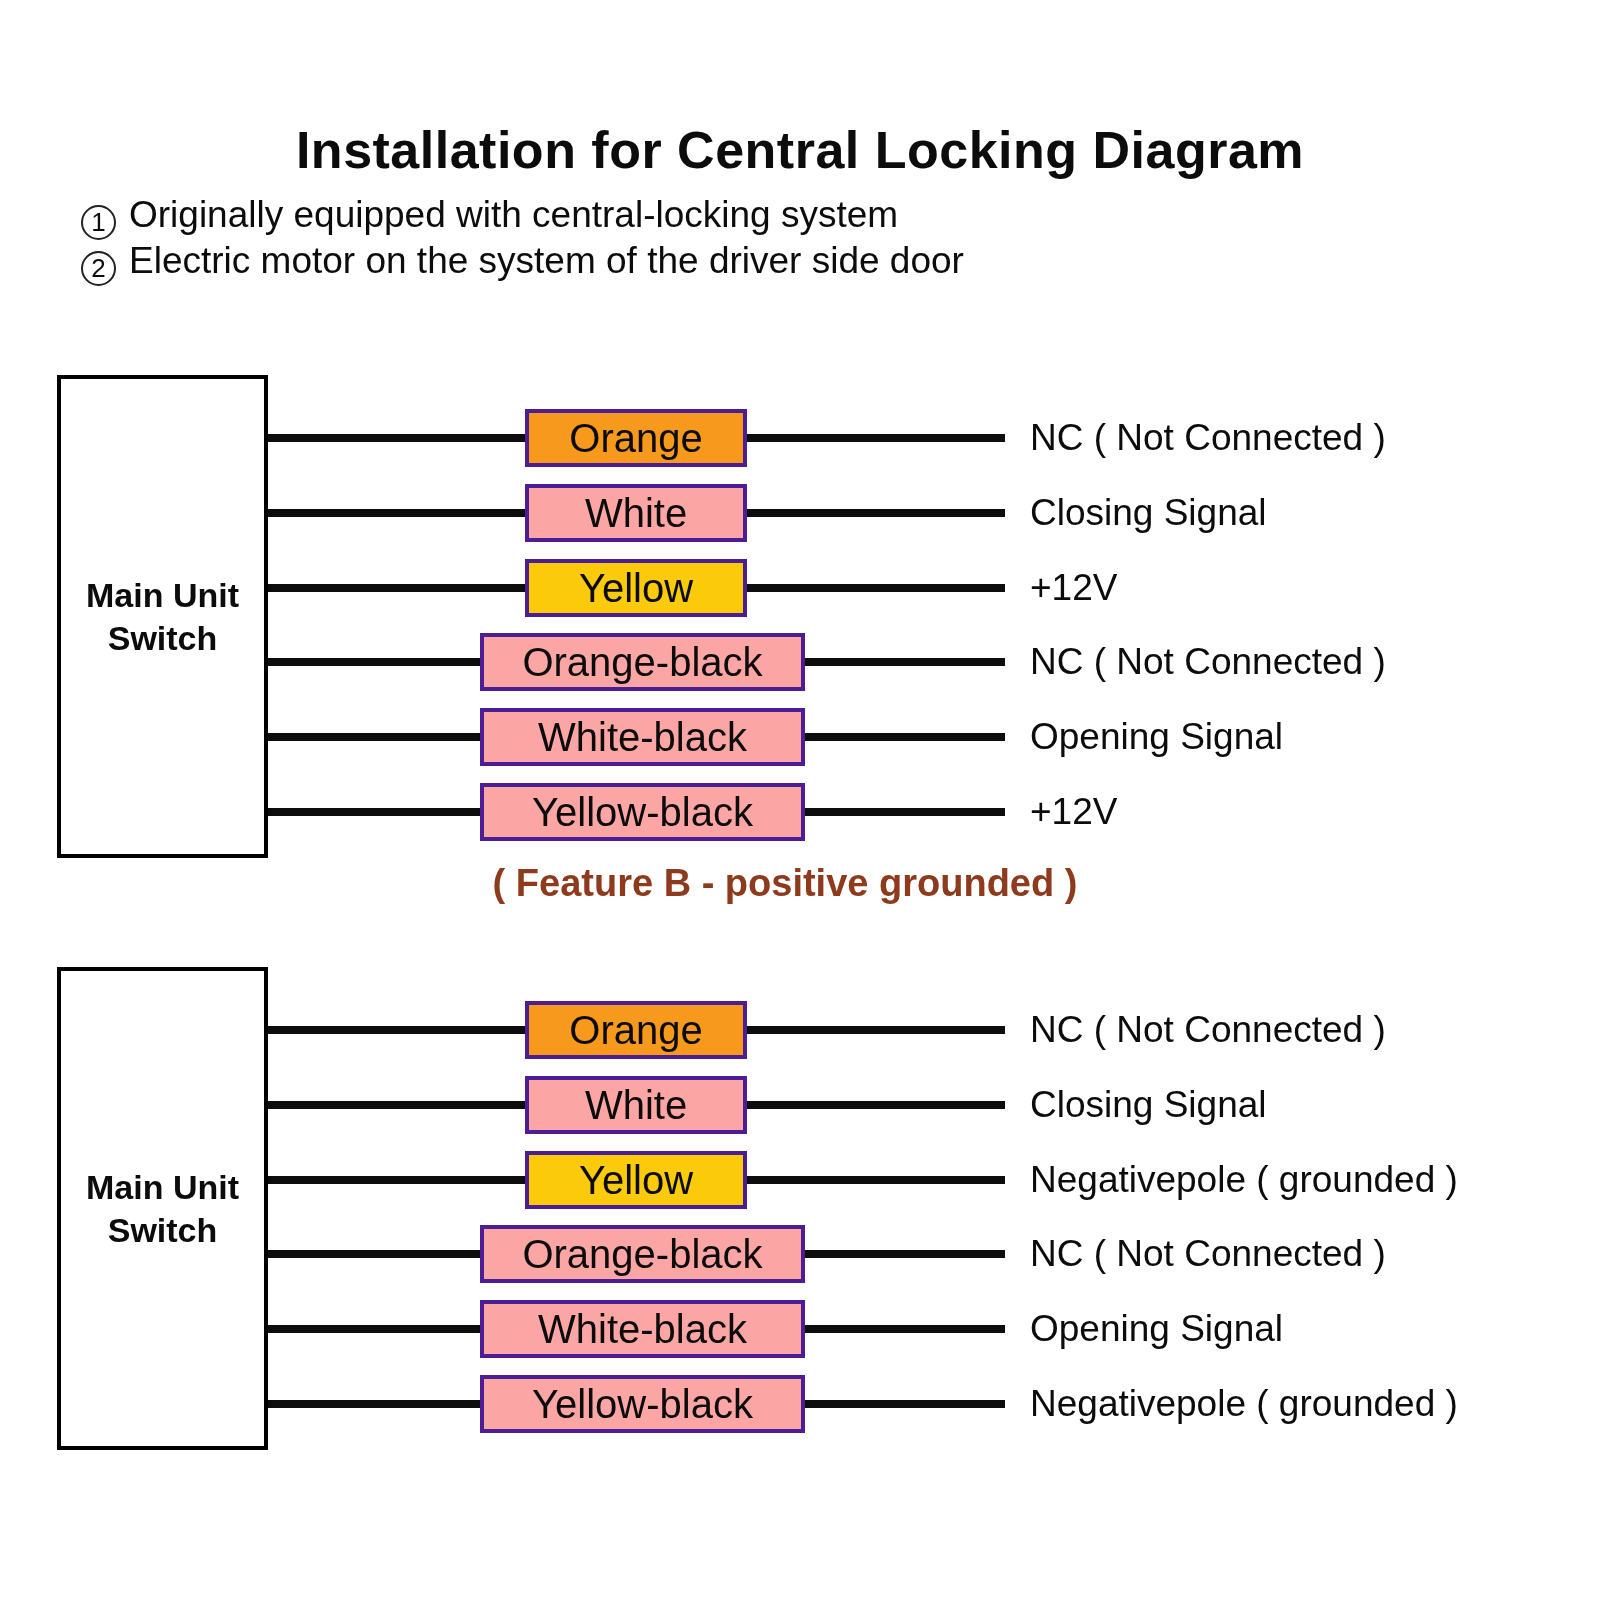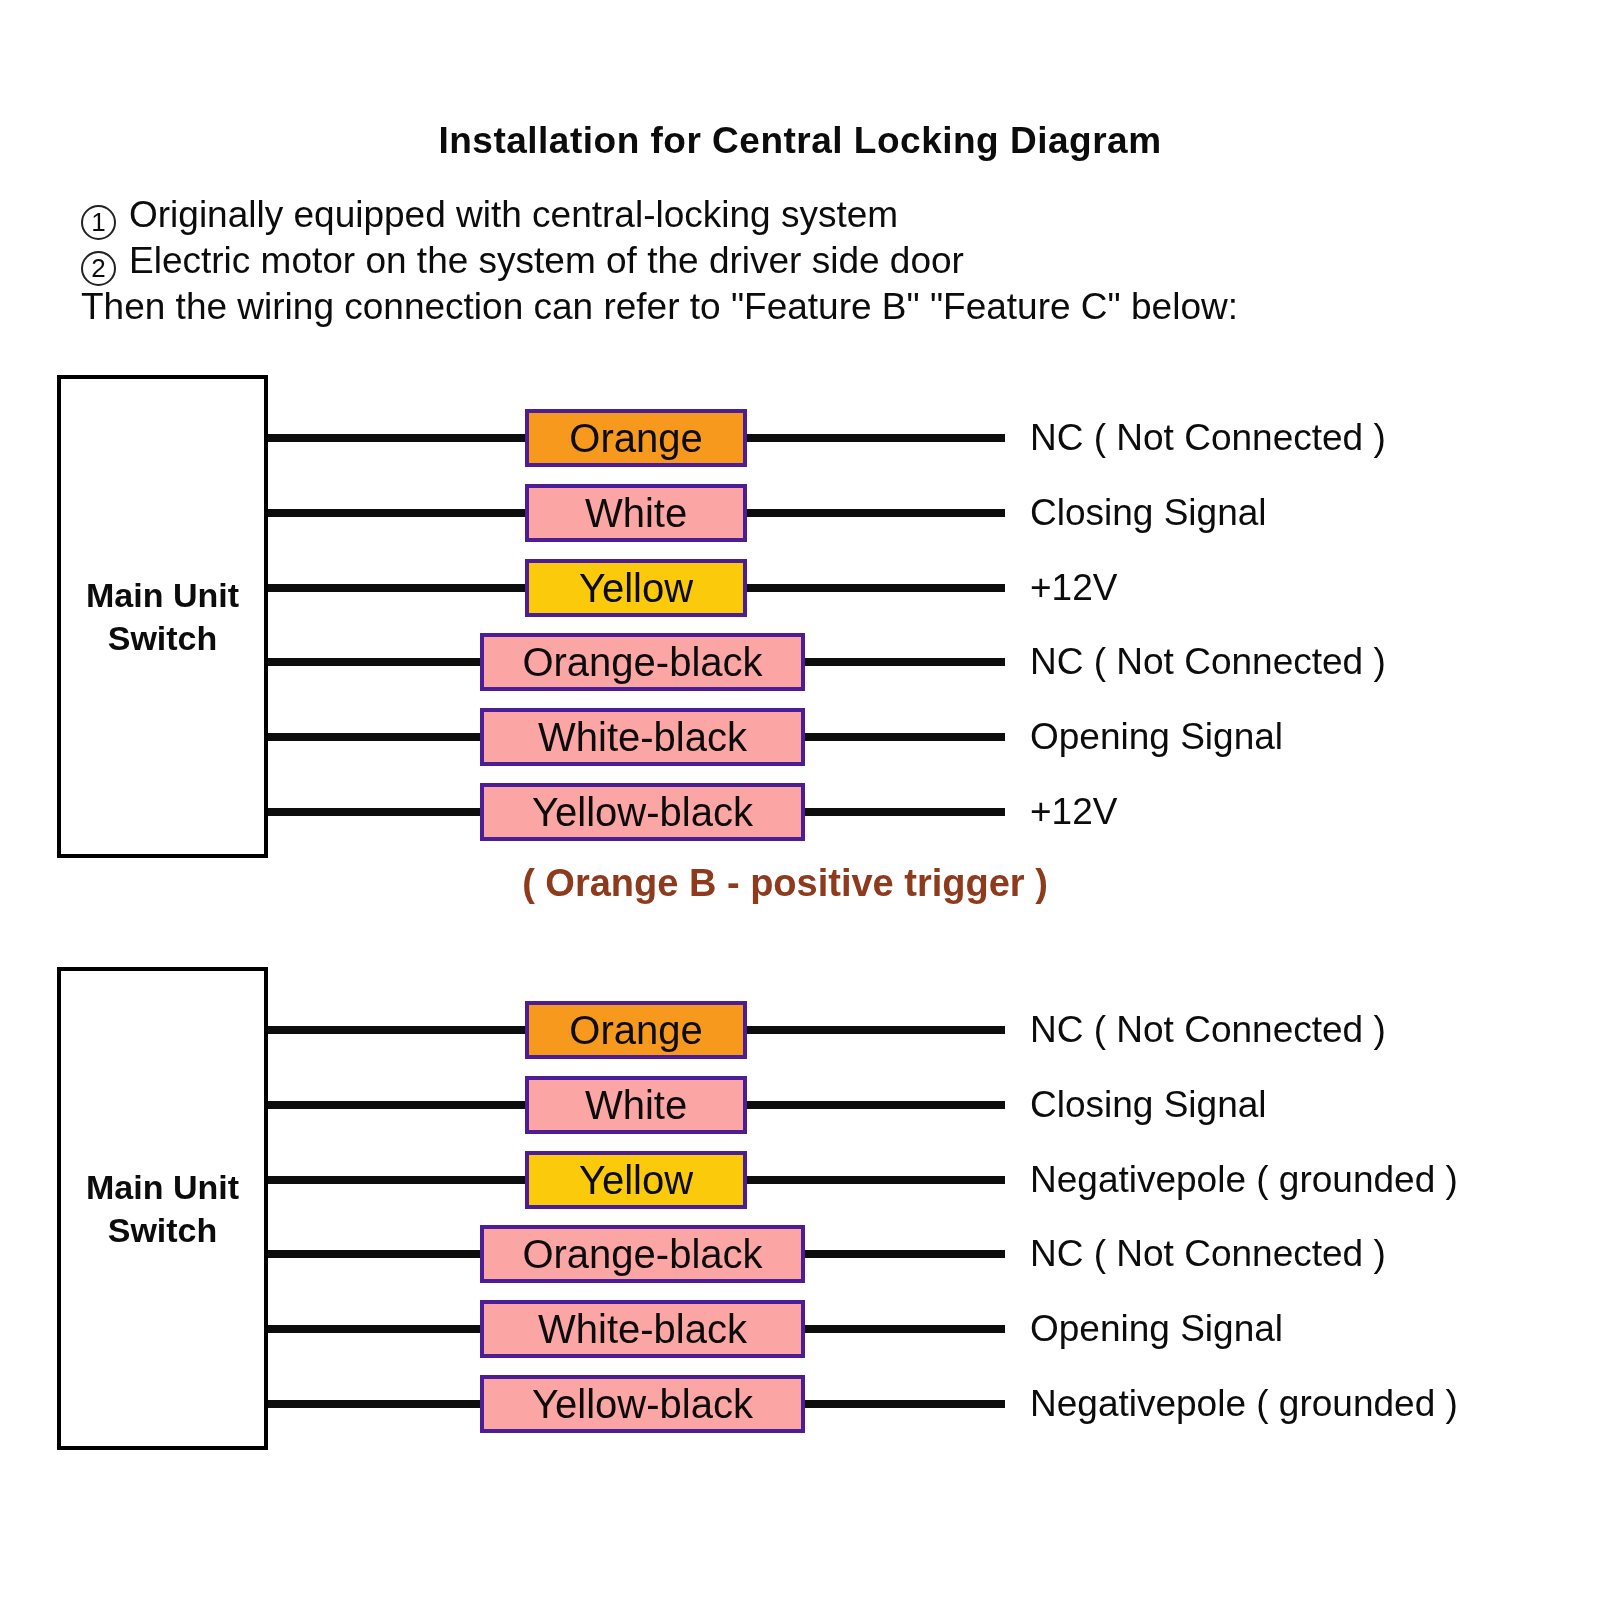--- a/index.html
+++ b/index.html
@@ -7,21 +7,21 @@
     width: 1600px; height: 1600px;
     background: #ffffff;
     color: #0c0c0c;
     font-family: "Liberation Sans", sans-serif;
     position: relative;
     overflow: hidden;
   }
   .title {
     position: absolute; top: 120px; left: 0; width: 1600px;
     text-align: center;
-    font-size: 37px; font-weight: bold; letter-spacing: 0.5px;
+    font-size: 52px; font-weight: bold; letter-spacing: 0.5px;
   }
   .intro {
     position: absolute; top: 192px; left: 81px; width: 1460px;
     font-size: 37px; line-height: 46px; white-space: nowrap;
   }
   .intro-line { height: 46px; }
   .circ {
     display: inline-block; box-sizing: border-box;
     width: 35px; height: 35px;
     border: 2px solid #222; border-radius: 50%;
@@ -80,21 +80,20 @@
 
 <div class="title">Installation for Central Locking Diagram</div>
 
 <div class="intro">
   <div class="intro-line">
     <span class="circ">1</span><span>Originally equipped with central-locking system</span>
   </div>
   <div class="intro-line">
     <span class="circ">2</span><span>Electric motor on the system of the driver side door</span>
   </div>
-  <div class="intro-line">Then the wiring connection can refer to "Feature B" "Feature C" below:</div>
 </div>
 
 <div class="diagram" id="diagram-b">
   <div class="mainbox">
     <span>Main Unit Switch</span>
   </div>
 
   <div class="row r1">
     <div class="wire"></div>
     <div class="wirebox short" data-fill="orange">Orange</div>
@@ -119,21 +118,21 @@
     <div class="wire"></div>
     <div class="wirebox long" data-fill="white">White-black</div>
     <div class="signal">Opening Signal</div>
   </div>
   <div class="row r6">
     <div class="wire"></div>
     <div class="wirebox long" data-fill="white">Yellow-black</div>
     <div class="signal">+12V</div>
   </div>
 
-  <div class="caption">( Orange B - positive trigger )</div>
+  <div class="caption">( Feature B - positive grounded )</div>
 </div>
 
 <div class="diagram" id="diagram-c">
   <div class="mainbox">
     <span>Main Unit Switch</span>
   </div>
 
   <div class="row r1">
     <div class="wire"></div>
     <div class="wirebox short" data-fill="orange">Orange</div>

